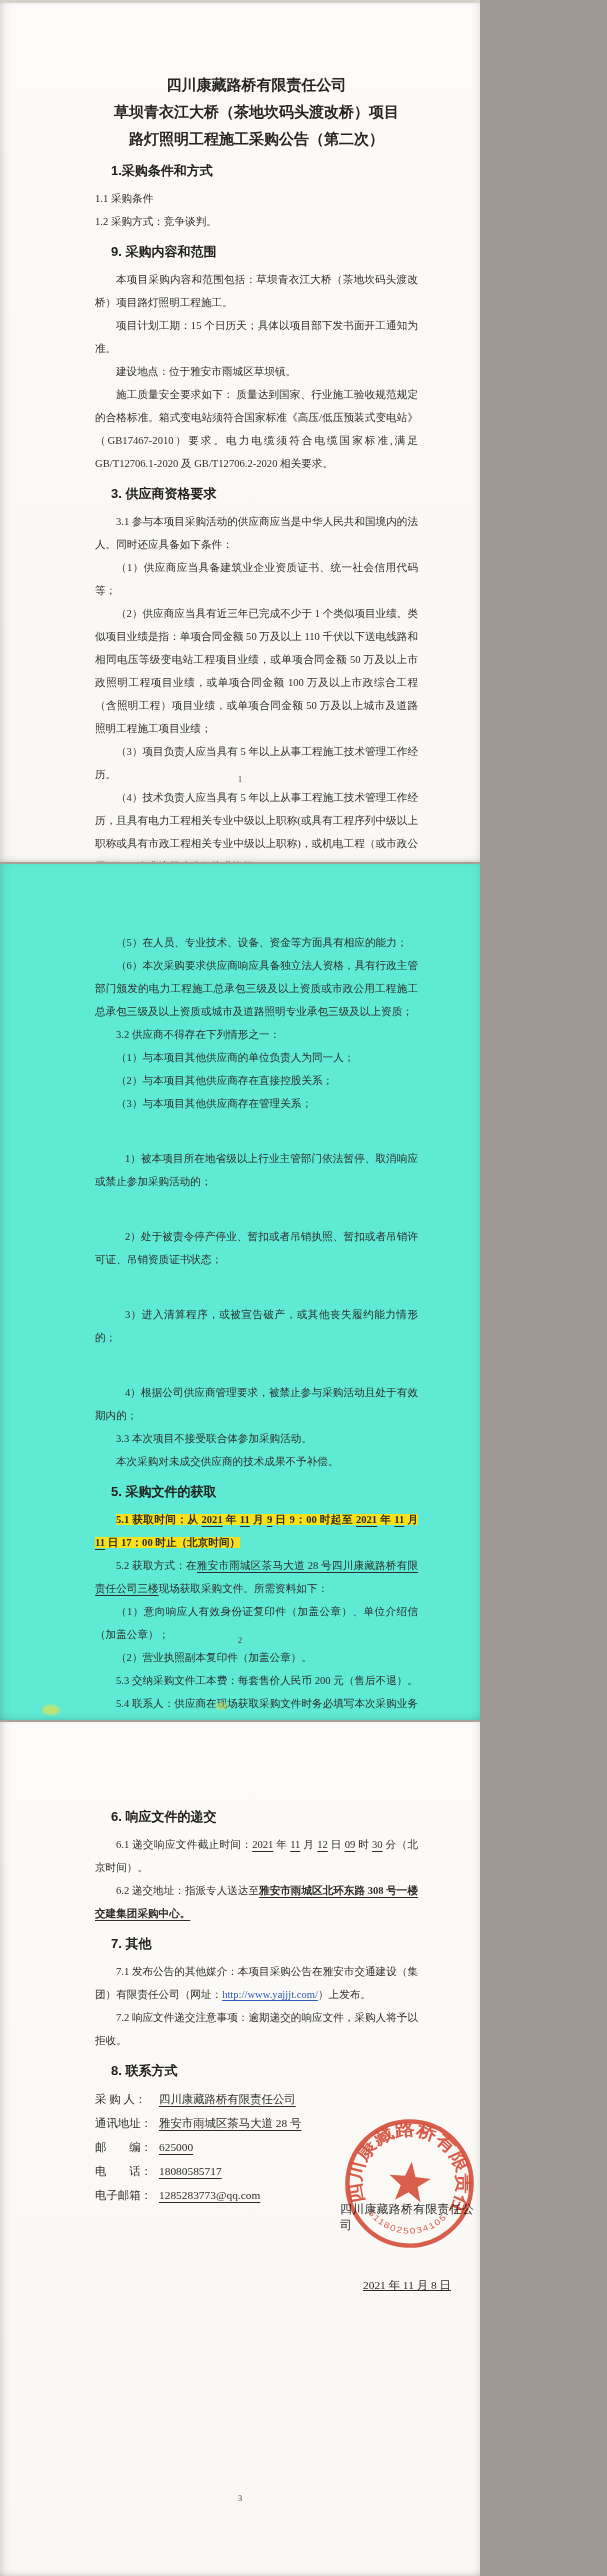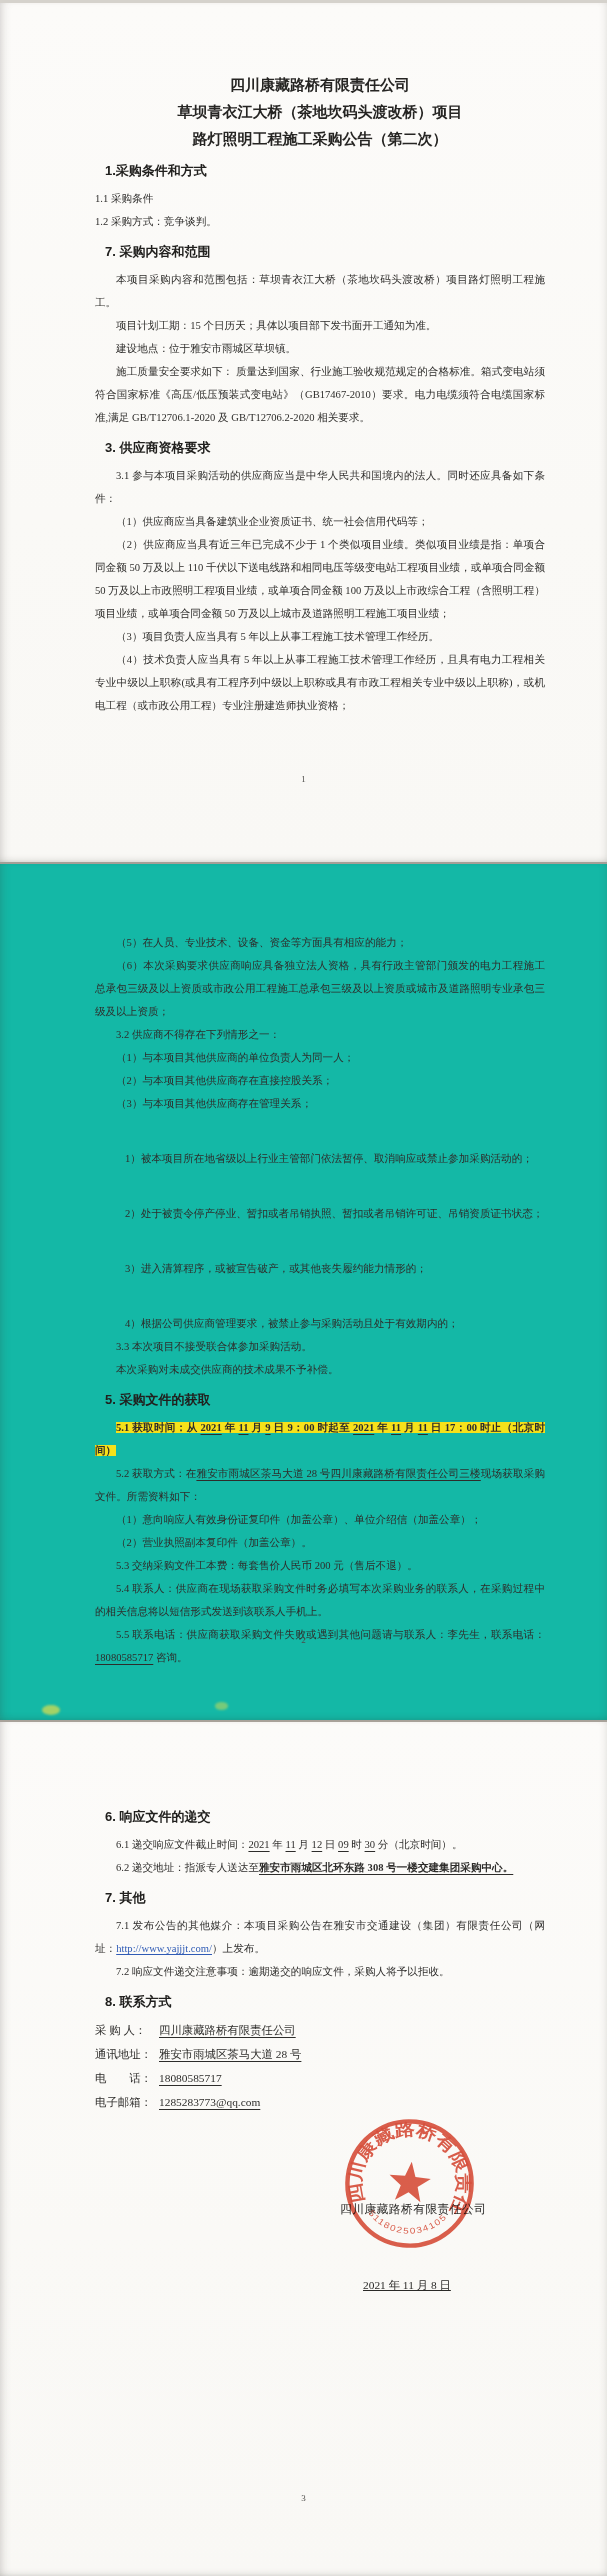--- a/index.html
+++ b/index.html
@@ -1,35 +1,35 @@
 <!DOCTYPE html>
 <html style="font-size:12px"><head>
 <meta charset="utf-8">
 <style>
   html,body{margin:0;padding:0;}
   body{
     width:607px;height:2576px;background:#9e9a93;
     font-family:"Liberation Serif",serif;color:#2e2d2b;
   }
   .page{
-    position:relative;width:607px;box-sizing:border-box;
+    position:relative;width:480px;box-sizing:border-box;
     background:linear-gradient(180deg,#fcfbf9 0%,#faf9f6 60%,#f9f8f5 100%);
     padding-left:95px;padding-right:62px;overflow:hidden;
     box-shadow:inset 7.6px 0 10.6px -7.6px rgba(60,55,50,.28), inset -6px 0 9px -6px rgba(60,55,50,.16), inset 0 -6.8px 7.6px -6px rgba(60,55,50,.18);
   }
   #page1{height:864px;border-top:3.8px solid #d5d2cc;border-bottom:2.3px solid #a59f97;padding-top:68px;}
-  #page2{height:858px;border-bottom:2.3px solid #a8a29a;padding-top:67px;background:#14b8a6;}
+  #page2{height:858px;border-bottom:2.3px solid #a8a29a;padding-top:67px;background:#5eead4;}
   #page3{height:854px;padding-top:76px;}
   .doc-title{
     text-align:center;font-family:"Liberation Sans",sans-serif;font-weight:700;
     font-size:15px;line-height:27px;color:#262523;margin:0;
   }
   .h{
     font-family:"Liberation Sans",sans-serif;font-weight:700;font-size:13px;
-    color:#21201e;margin:9px 10px 6px;line-height:20px;
+    color:#21201e;margin:9px 16px 6px;line-height:20px;
   }
   .para{font-size:10.6px;line-height:23px;margin:0;text-align:justify;}
   .ind{text-indent:21px;}
   .ind3{text-indent:30px;margin-top:32px;}
   .bold{font-weight:700;}
   .u{text-decoration:underline;text-underline-offset:3px;}
   .hl{background:#f6e11a;box-decoration-break:clone;-webkit-box-decoration-break:clone;}
   .link{color:#2f5bb5;text-decoration:underline;text-underline-offset:2.3px;}
   .pageno{position:absolute;top:771px;left:0;right:0;text-align:center;font-size:9px;color:#4d4c4a;}
   .contacts{margin-top:4.6px;}
@@ -51,21 +51,21 @@
 
 <div class="page" id="page1">
   <p class="doc-title">四川康藏路桥有限责任公司</p>
   <p class="doc-title">草坝青衣江大桥（茶地坎码头渡改桥）项目</p>
   <p class="doc-title">路灯照明工程施工采购公告（第二次）</p>
 
   <p class="h">1.采购条件和方式</p>
   <p class="para">1.1 采购条件</p>
   <p class="para">1.2 采购方式：竞争谈判。</p>
 
-  <p class="h">7. 采购内容和范围</p>
+  <p class="h">9. 采购内容和范围</p>
   <p class="para ind">本项目采购内容和范围包括：草坝青衣江大桥（茶地坎码头渡改桥）项目路灯照明工程施工。</p>
   <p class="para ind">项目计划工期：15 个日历天；具体以项目部下发书面开工通知为准。</p>
   <p class="para ind">建设地点：位于雅安市雨城区草坝镇。</p>
   <p class="para ind">施工质量安全要求如下： 质量达到国家、行业施工验收规范规定的合格标准。箱式变电站须符合国家标准《高压/低压预装式变电站》（GB17467-2010）要求。电力电缆须符合电缆国家标准,满足 GB/T12706.1-2020 及 GB/T12706.2-2020 相关要求。</p>
 
   <p class="h">3. 供应商资格要求</p>
   <p class="para ind">3.1 参与本项目采购活动的供应商应当是中华人民共和国境内的法人。同时还应具备如下条件：</p>
   <p class="para ind">（1）供应商应当具备建筑业企业资质证书、统一社会信用代码等；</p>
   <p class="para ind">（2）供应商应当具有近三年已完成不少于 1 个类似项目业绩。类似项目业绩是指：单项合同金额 50 万及以上 110 千伏以下送电线路和相同电压等级变电站工程项目业绩，或单项合同金额 50 万及以上市政照明工程项目业绩，或单项合同金额 100 万及以上市政综合工程（含照明工程）项目业绩，或单项合同金额 50 万及以上城市及道路照明工程施工项目业绩；</p>
   <p class="para ind">（3）项目负责人应当具有 5 年以上从事工程施工技术管理工作经历。</p>
@@ -121,20 +121,24 @@
   <div class="contacts">
     <div class="c-row">
       <span class="c-label">采 购 人：</span>
       <span class="c-val">四川康藏路桥有限责任公司</span>
     </div>
     <div class="c-row">
       <span class="c-label">通讯地址：</span>
       <span class="c-val">雅安市雨城区茶马大道 28 号</span>
     </div>
     <div class="c-row">
+      <span class="c-label">邮　　编：</span>
+      <span class="c-val">625000</span>
+    </div>
+    <div class="c-row">
       <span class="c-label">电　　话：</span>
       <span class="c-val">18080585717</span>
     </div>
     <div class="c-row">
       <span class="c-label">电子邮箱：</span>
       <span class="c-val">1285283773@qq.com</span>
     </div>
   </div>
 
   <div class="sig-company">四川康藏路桥有限责任公司</div>

